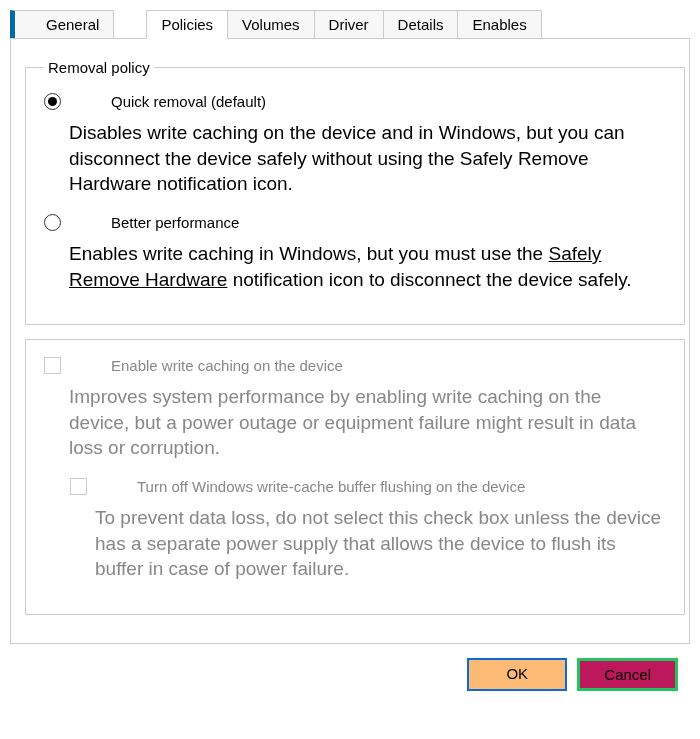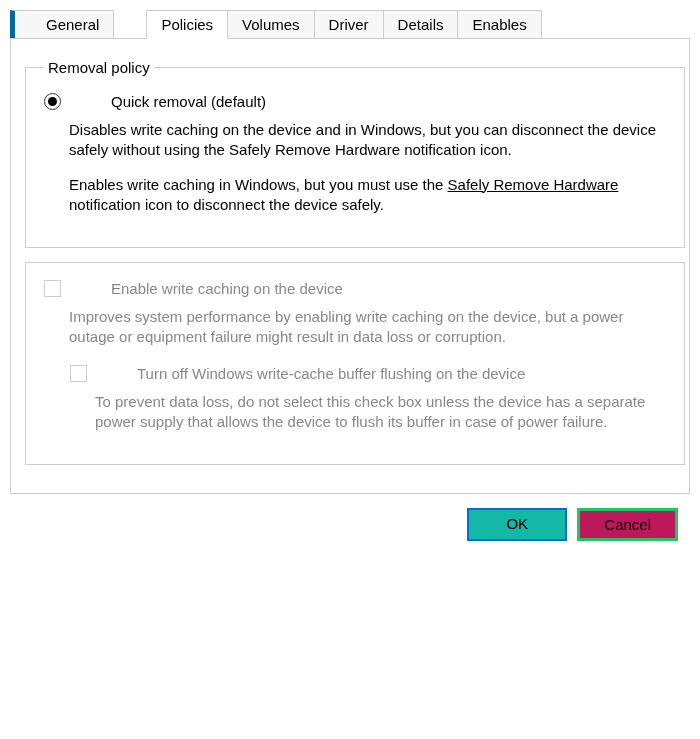--- a/index.html
+++ b/index.html
@@ -107,21 +107,21 @@
       font-size: 15px;
       color: #000;
     }
     .opt-label.disabled {
       color: #888;
     }
     .opt-desc {
       margin-left: 25px;
       margin-top: 10px;
       margin-bottom: 14px;
-      font-size: 15px;
+      font-size: 19px;
       line-height: 1.35;
       color: #000;
     }
     .opt-desc.disabled {
       color: #888;
     }
     .opt-desc a {
       color: #000000;
       text-decoration: underline;
     }
@@ -138,21 +138,21 @@
       min-width: 100px;
       padding: 5px 24px;
       font-size: 15px;
       background: #be185d;
       border: 3px solid #22c55e;
       cursor: pointer;
       text-align: center;
     }
     .btn.primary {
       border: 2px solid #0a6bd6;
-      background: #14b8a6;
+      background: #fdba74;
       margin-left: 48px;
     }
   </style>
 </head>
 <body>
 
 <div class="dialog">
 
   <div class="tabs">
     <div class="tab">General</div>
@@ -167,20 +167,24 @@
 
     <fieldset class="group">
       <legend>Removal policy</legend>
 
       <div class="option">
         <div class="radio checked"></div>
         <span class="opt-label">Quick removal (default)</span>
       </div>
       <div class="opt-desc">Disables write caching on the device and in Windows, but you can disconnect the device safely without using the Safely Remove Hardware notification icon.</div>
 
+      <div class="option">
+        <div class="radio"></div>
+        <span class="opt-label">Better performance</span>
+      </div>
       <div class="opt-desc">
         <span>Enables write caching in Windows, but you must use the </span><a href="#">Safely Remove Hardware</a><span> notification icon to disconnect the device safely.</span>
       </div>
     </fieldset>
 
     <fieldset class="group">
 
       <div class="option">
         <div class="checkbox disabled"></div>
         <span class="opt-label disabled">Enable write caching on the device</span>

